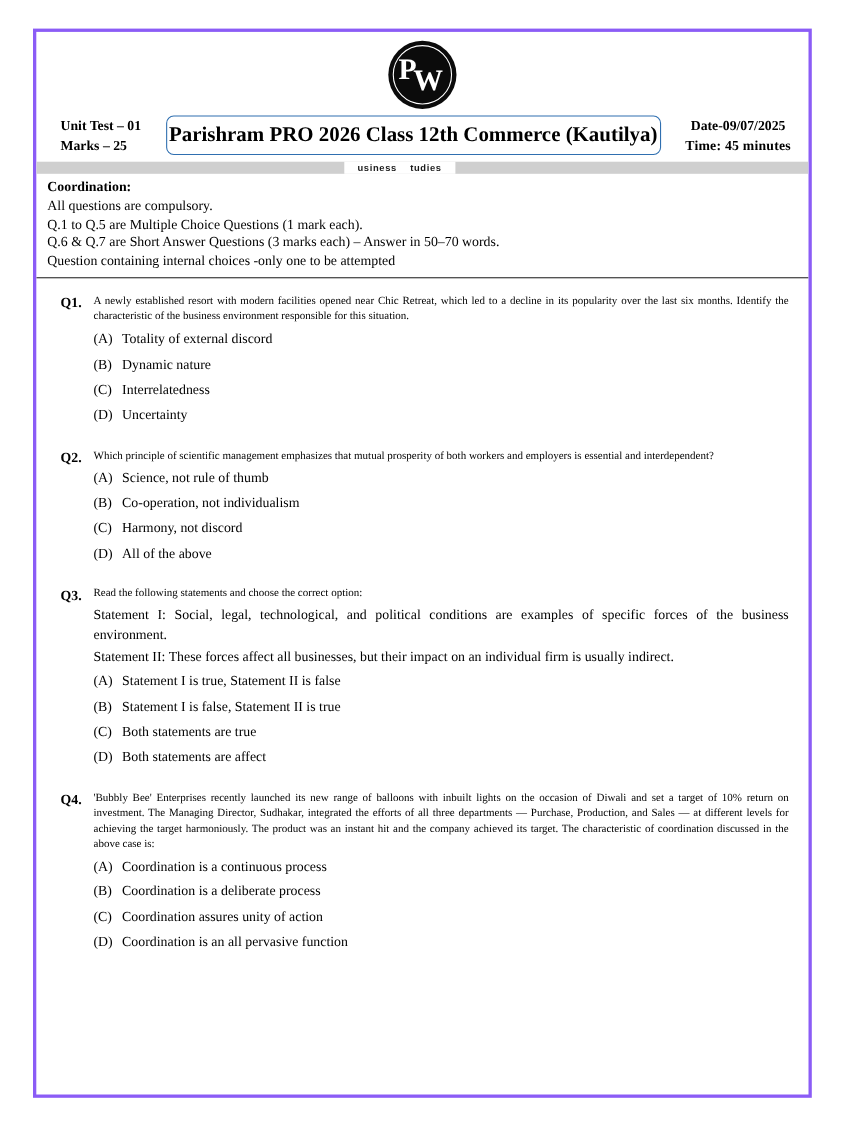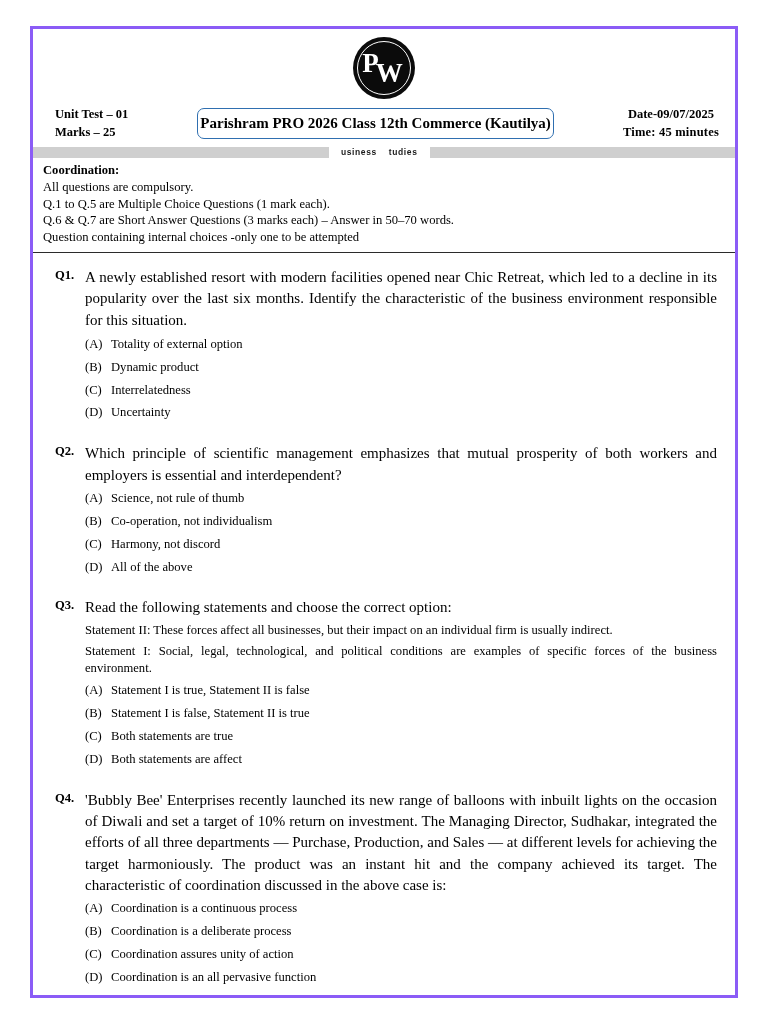--- a/index.html
+++ b/index.html
@@ -78,21 +78,21 @@
   .hdr-left {
     font-size: 12.5px;
     font-weight: bold;
     line-height: 1.45;
     white-space: nowrap;
   }
   .hdr-center {
     border: 1px solid #2f6fb0;
     border-radius: 7px;
     padding: 6px 2px;
-    font-size: 15px;
+    font-size: 19px;
     font-weight: bold;
     text-align: center;
     white-space: nowrap;
   }
   .hdr-right {
     font-size: 12.5px;
     font-weight: bold;
     line-height: 1.45;
     text-align: center;
     white-space: nowrap;
@@ -102,21 +102,21 @@
   
   .ribbon {
     margin-top: 6px;
     height: 11px;
     background: #cfcfcf;
     position: relative;
     width: 100%;
   }
   .ribbon .strip {
     position: absolute;
-    left: 296px;
+    left: 280px;
     top: 0;
     height: 11px;
     background: #ffffff;
     padding: 0 6px;
     font-size: 8.5px;
     font-weight: bold;
     letter-spacing: 0.6px;
     color: #1a1a1a;
     line-height: 11px;
     font-family: "Liberation Sans", sans-serif;
@@ -150,21 +150,21 @@
     font-size: 12.6px;
     font-weight: bold;
     padding-left: 6px;
     box-sizing: border-box;
     line-height: 1.42;
   }
   .qcontent {
     flex: 1 1 auto;
   }
   .qtext {
-    font-size: 15px;
+    font-size: 10px;
     line-height: 1.42;
     text-align: justify;
     margin-bottom: 3px;
   }
   .qstmt {
     font-size: 12.6px;
     line-height: 1.42;
     text-align: justify;
     margin-bottom: 3px;
   }
@@ -224,25 +224,25 @@
 
     <div class="qbody">
 
       <div class="question q1">
         <div class="qnum">Q1.</div>
         <div class="qcontent">
           <div class="qtext">A newly established resort with modern facilities opened near Chic Retreat, which led to a decline in its popularity over the last six months. Identify the characteristic of the business environment responsible for this situation.</div>
           <div class="options">
             <div class="option">
               <div class="opt-label">(A)</div>
-              <div class="opt-text">Totality of external option</div>
+              <div class="opt-text">Totality of external discord</div>
             </div>
             <div class="option">
               <div class="opt-label">(B)</div>
-              <div class="opt-text">Dynamic product</div>
+              <div class="opt-text">Dynamic nature</div>
             </div>
             <div class="option">
               <div class="opt-label">(C)</div>
               <div class="opt-text">Interrelatedness</div>
             </div>
             <div class="option">
               <div class="opt-label">(D)</div>
               <div class="opt-text">Uncertainty</div>
             </div>
           </div>
@@ -271,22 +271,22 @@
               <div class="opt-text">All of the above</div>
             </div>
           </div>
         </div>
       </div>
 
       <div class="question">
         <div class="qnum">Q3.</div>
         <div class="qcontent">
           <div class="qtext">Read the following statements and choose the correct option:</div>
+          <div class="qstmt">Statement I: Social, legal, technological, and political conditions are examples of specific forces of the business environment.</div>
           <div class="qstmt">Statement II: These forces affect all businesses, but their impact on an individual firm is usually indirect.</div>
-          <div class="qstmt">Statement I: Social, legal, technological, and political conditions are examples of specific forces of the business environment.</div>
           <div class="options">
             <div class="option">
               <div class="opt-label">(A)</div>
               <div class="opt-text">Statement I is true, Statement II is false</div>
             </div>
             <div class="option">
               <div class="opt-label">(B)</div>
               <div class="opt-text">Statement I is false, Statement II is true</div>
             </div>
             <div class="option">

